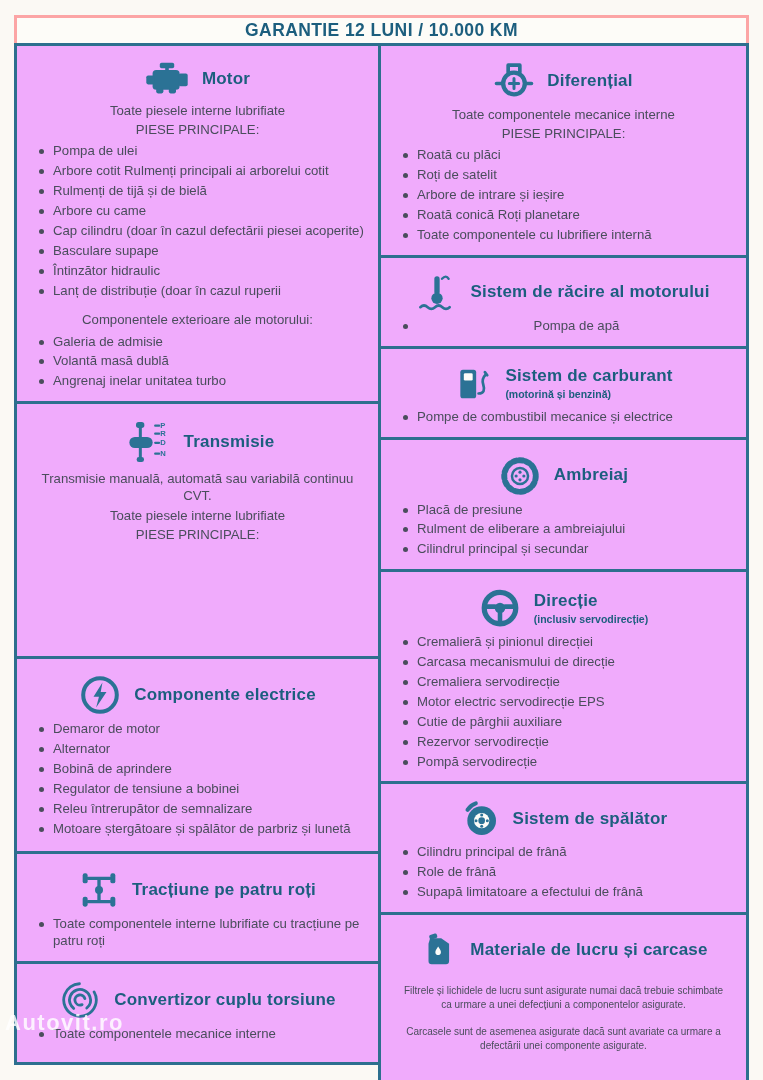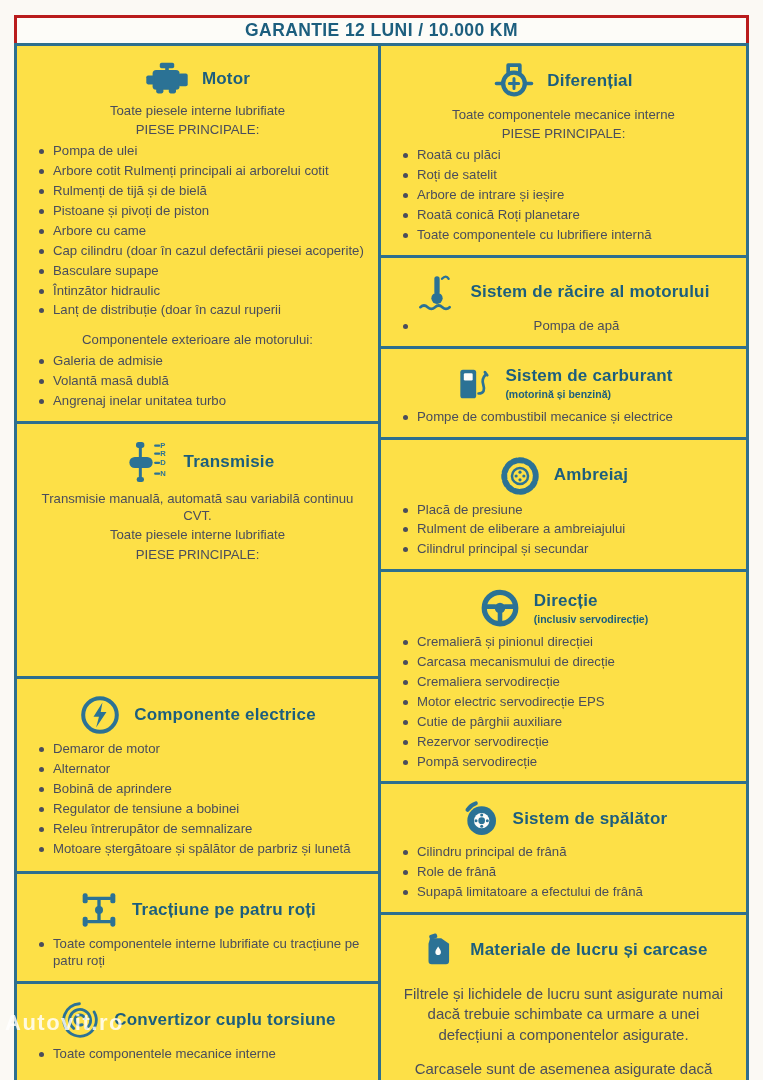--- a/index.html
+++ b/index.html
@@ -3,41 +3,41 @@
 <meta charset="utf-8">
 <style>
   html,body{margin:0;padding:0;}
   body{
     width:763px;height:1080px;position:relative;overflow:hidden;
     background:#FBF9F4;
     font-family:"Liberation Sans","DejaVu Sans",sans-serif;
   }
   .page{position:absolute;left:14px;top:15px;width:735px;}
   .header-box{
-    border:3px solid #b91c1c;background:#FDFCF8;height:31px;box-sizing:border-box;
+    border:3px solid #fca5a5;background:#FDFCF8;height:31px;box-sizing:border-box;
     display:flex;align-items:center;justify-content:center;
   }
   .header-title{color:#1C5E7E;font-weight:bold;font-size:17.5px;letter-spacing:.4px;}
   .cols{display:flex;margin-top:-3px;align-items:flex-start;}
   .col-left{width:367px;}
   .col-right{width:371px;margin-left:-3px;}
   .box{
-    border:3px solid #2D6F8E;background:#fde047;box-sizing:border-box;
+    border:3px solid #2D6F8E;background:#f0abfc;box-sizing:border-box;
     padding:2px 6px 8px;position:relative;width:100%;
   }
   .box + .box{margin-top:-3px;}
   .sec-head{display:flex;justify-content:center;align-items:center;gap:13px;margin:13px 4px 5px;}
   .sec-head .icon{display:flex;align-items:center;color:#2B7295;flex:0 0 auto;}
   .sec-head .icon svg{display:block;}
   .titles{display:flex;flex-direction:column;align-items:flex-start;}
   .sec-title{font-size:17px;color:#1C5E7E;margin:0;font-weight:bold;letter-spacing:.2px;line-height:1.1;}
   .sec-subtitle{font-size:10.5px;font-weight:bold;color:#1C5E7E;margin-top:2px;}
   .intro{ text-align:center;color:#4A4D5C;font-size:13.2px;margin:2px 8px;line-height:1.3;}
   .subheading{text-align:center;color:#4A4D5C;font-size:13.2px;margin:12px 8px 2px;line-height:1.3;}
-  .para{text-align:center;color:#4A4D5C;font-size:15px;margin:14px 12px 2px;line-height:1.35;}
+  .para{text-align:center;color:#4A4D5C;font-size:10px;margin:14px 12px 2px;line-height:1.35;}
   ul.bullets{margin:5px 0 0;padding:0;list-style:none;}
   ul.bullets li{
     position:relative;padding-left:30px;padding-right:4px;font-size:13.2px;color:#4A4D5C;
     line-height:1.28;margin:3px 0;
   }
   ul.bullets li::before{
     content:"";position:absolute;left:16px;top:6px;width:5px;height:5px;border-radius:50%;background:#4A4D5C;
   }
   
   .sec-motor{min-height:358px;}
@@ -83,21 +83,20 @@
             <div class="titles">
               <h2 class="sec-title">Motor</h2>
             </div>
           </div>
           <p class="intro">Toate piesele interne lubrifiate</p>
           <p class="intro">PIESE PRINCIPALE:</p>
           <ul class="bullets">
             <li>Pompa de ulei</li>
             <li>Arbore cotit Rulmenți principali ai arborelui cotit</li>
             <li>Rulmenți de tijă și de bielă</li>
-            <li>Pistoane și pivoți de piston</li>
             <li>Arbore cu came</li>
             <li>Cap cilindru (doar în cazul defectării piesei acoperite)</li>
             <li>Basculare supape</li>
             <li>Întinzător hidraulic</li>
             <li>Lanț de distribuție (doar în cazul ruperii</li>
           </ul>
           <p class="subheading">Componentele exterioare ale motorului:</p>
           <ul class="bullets">
             <li>Galeria de admisie</li>
             <li>Volantă masă dublă</li>

